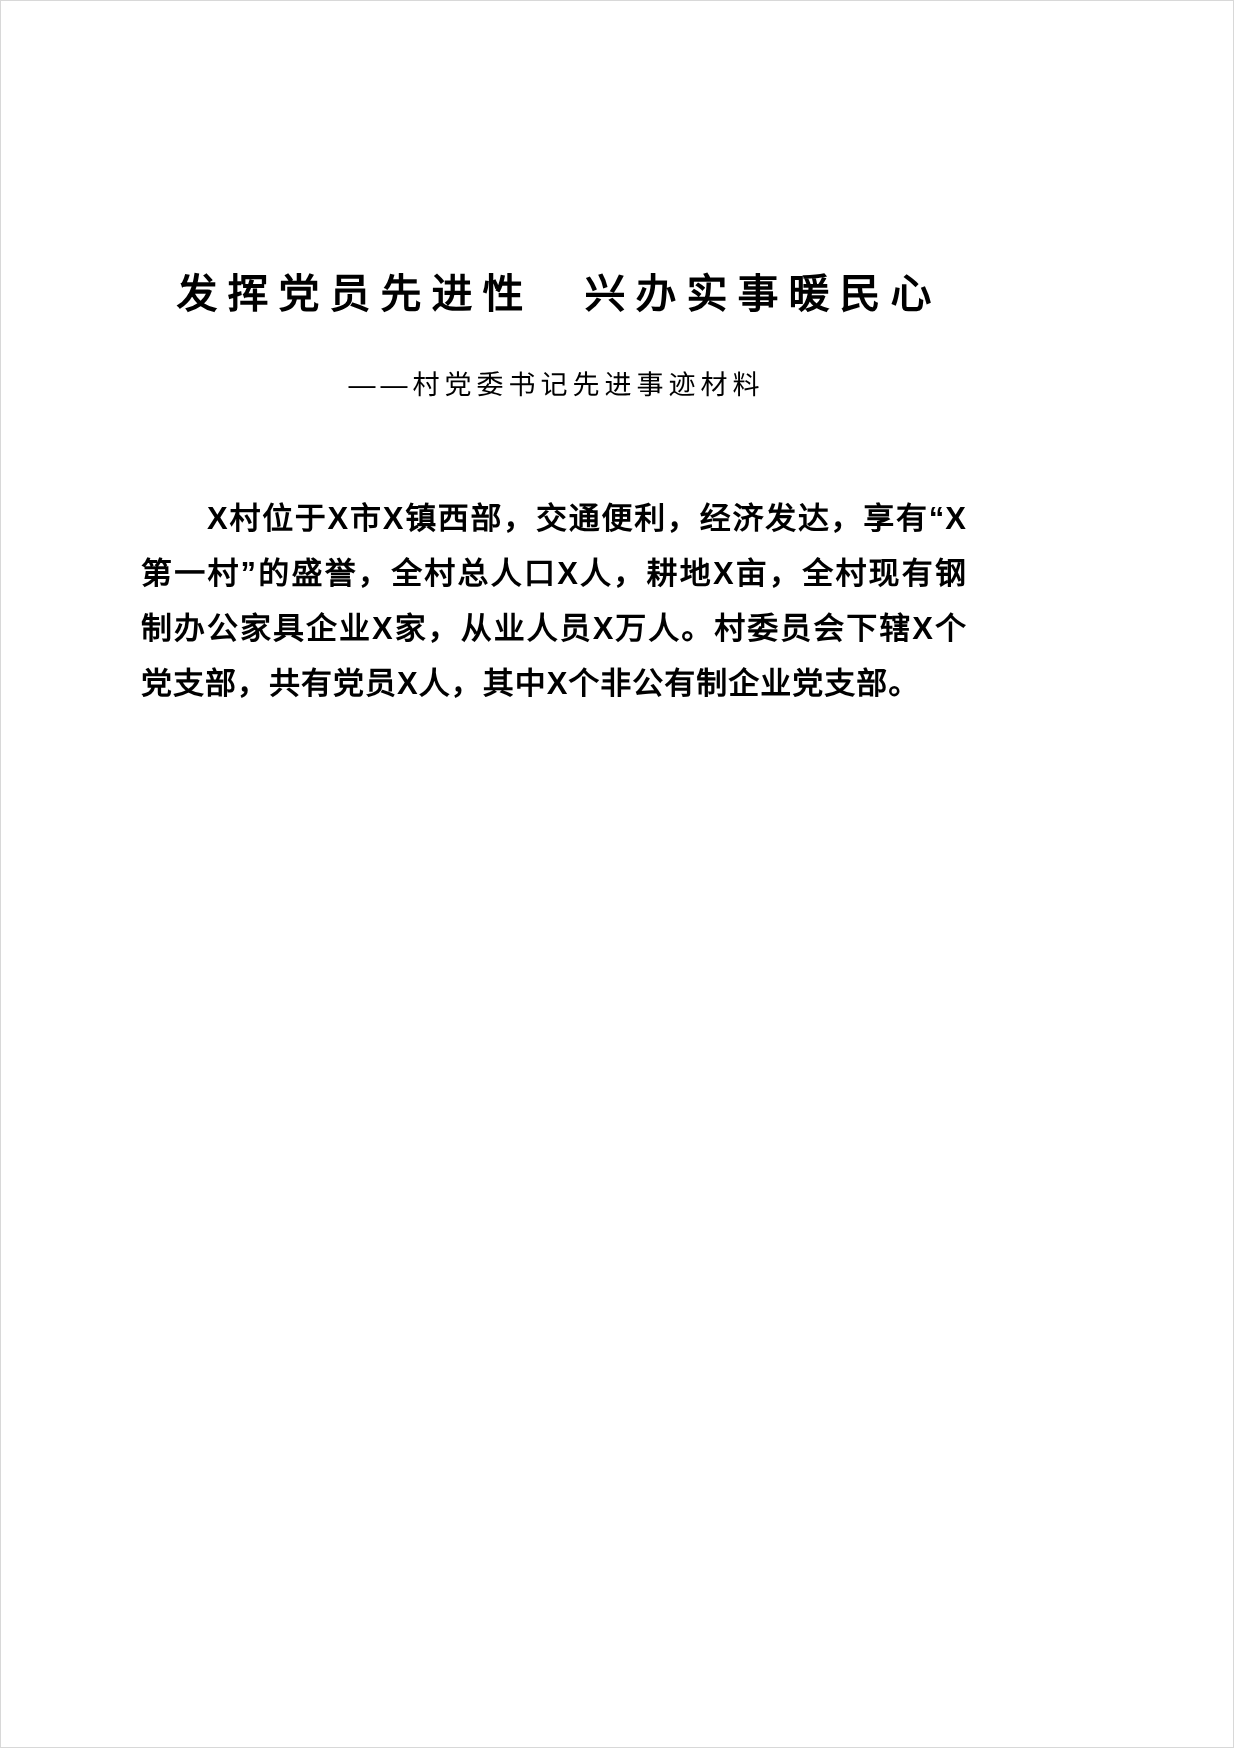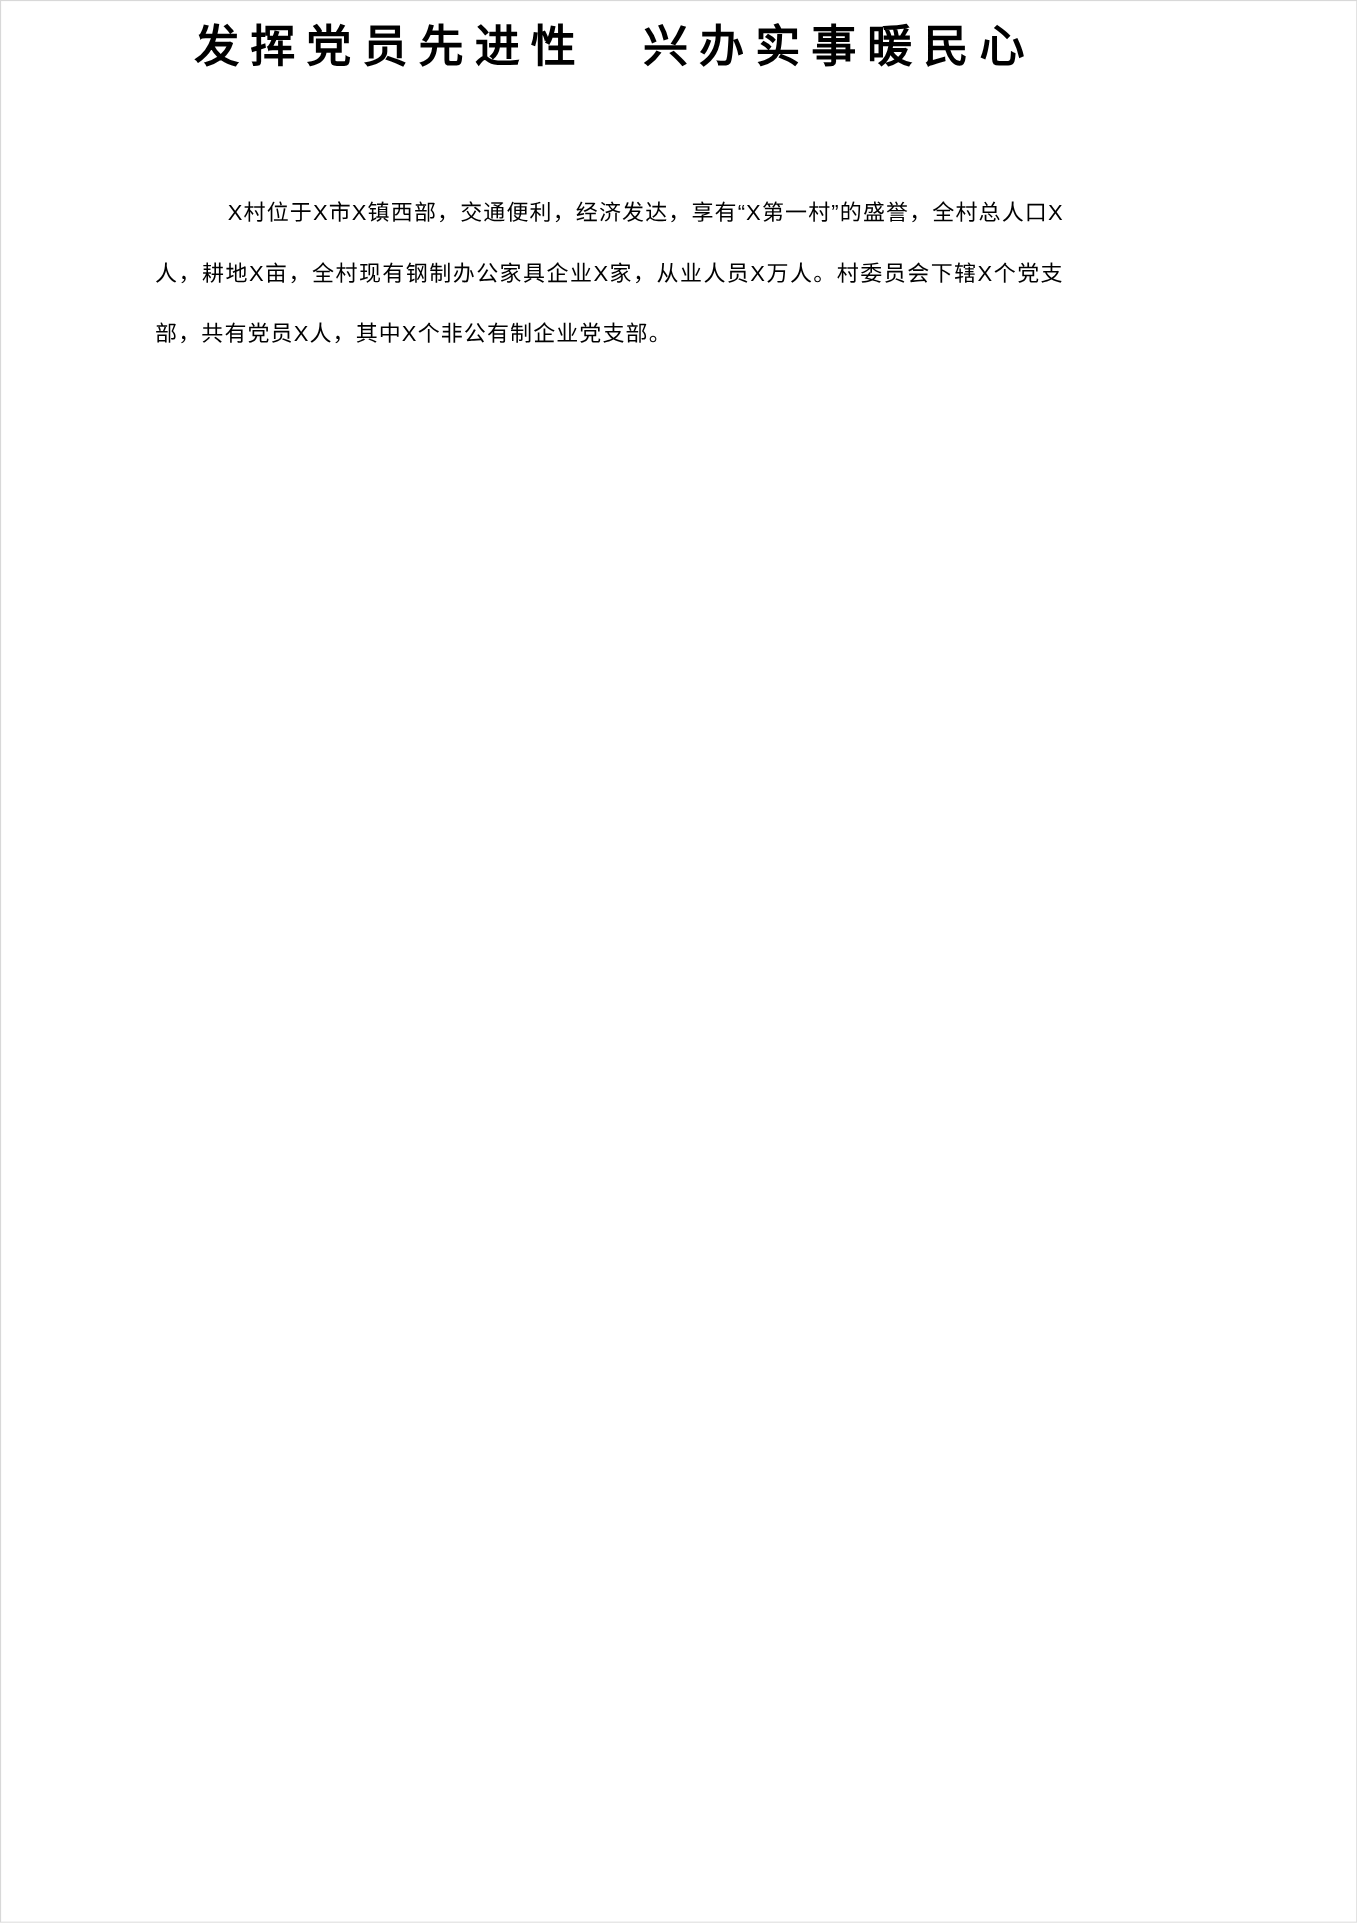--- a/index.html
+++ b/index.html
@@ -25,20 +25,21 @@
   .content {
     position: absolute;
     left: 140px;
     top: 0;
     width: 826px;
   }
 
   
   .doc-title {
     margin: 0;
+    padding-top: 252px;
     font-size: 41px;
     font-weight: bold;
     line-height: 82px;
     text-align: center;
     letter-spacing: 10px;
     text-indent: 10px;
     white-space: pre-wrap;
     font-family: "Liberation Sans", "DejaVu Sans", sans-serif;
   }
 
@@ -54,42 +55,43 @@
     font-family: "Liberation Sans", "DejaVu Sans", sans-serif;
   }
 
   
   .body-block {
     padding-top: 84px;
   }
 
   .para {
     margin: 0 0 0 0;
-    font-size: 20px;
+    font-size: 31px;
     line-height: 55px;
     text-align: justify;
     text-align-last: left;
     text-justify: inter-character;
     letter-spacing: 1px;
     text-indent: 66px;
     word-break: break-all;
-    font-weight: normal;
+    font-weight: bold;
   }
 
   .para + .para {
     margin-top: 10px;
   }
 </style>
 </head>
 <body>
 
 <div class="page">
   <div class="content">
 
     <h1 class="doc-title">发挥党员先进性　兴办实事暖民心</h1>
 
+    <div class="doc-subtitle">——村党委书记先进事迹材料</div>
 
     <div class="body-block">
       <p class="para">X村位于X市X镇西部，交通便利，经济发达，享有“X第一村”的盛誉，全村总人口X人，耕地X亩，全村现有钢制办公家具企业X家，从业人员X万人。村委员会下辖X个党支部，共有党员X人，其中X个非公有制企业党支部。</p>
     </div>
 
   </div>
 </div>
 
 </body></html>

